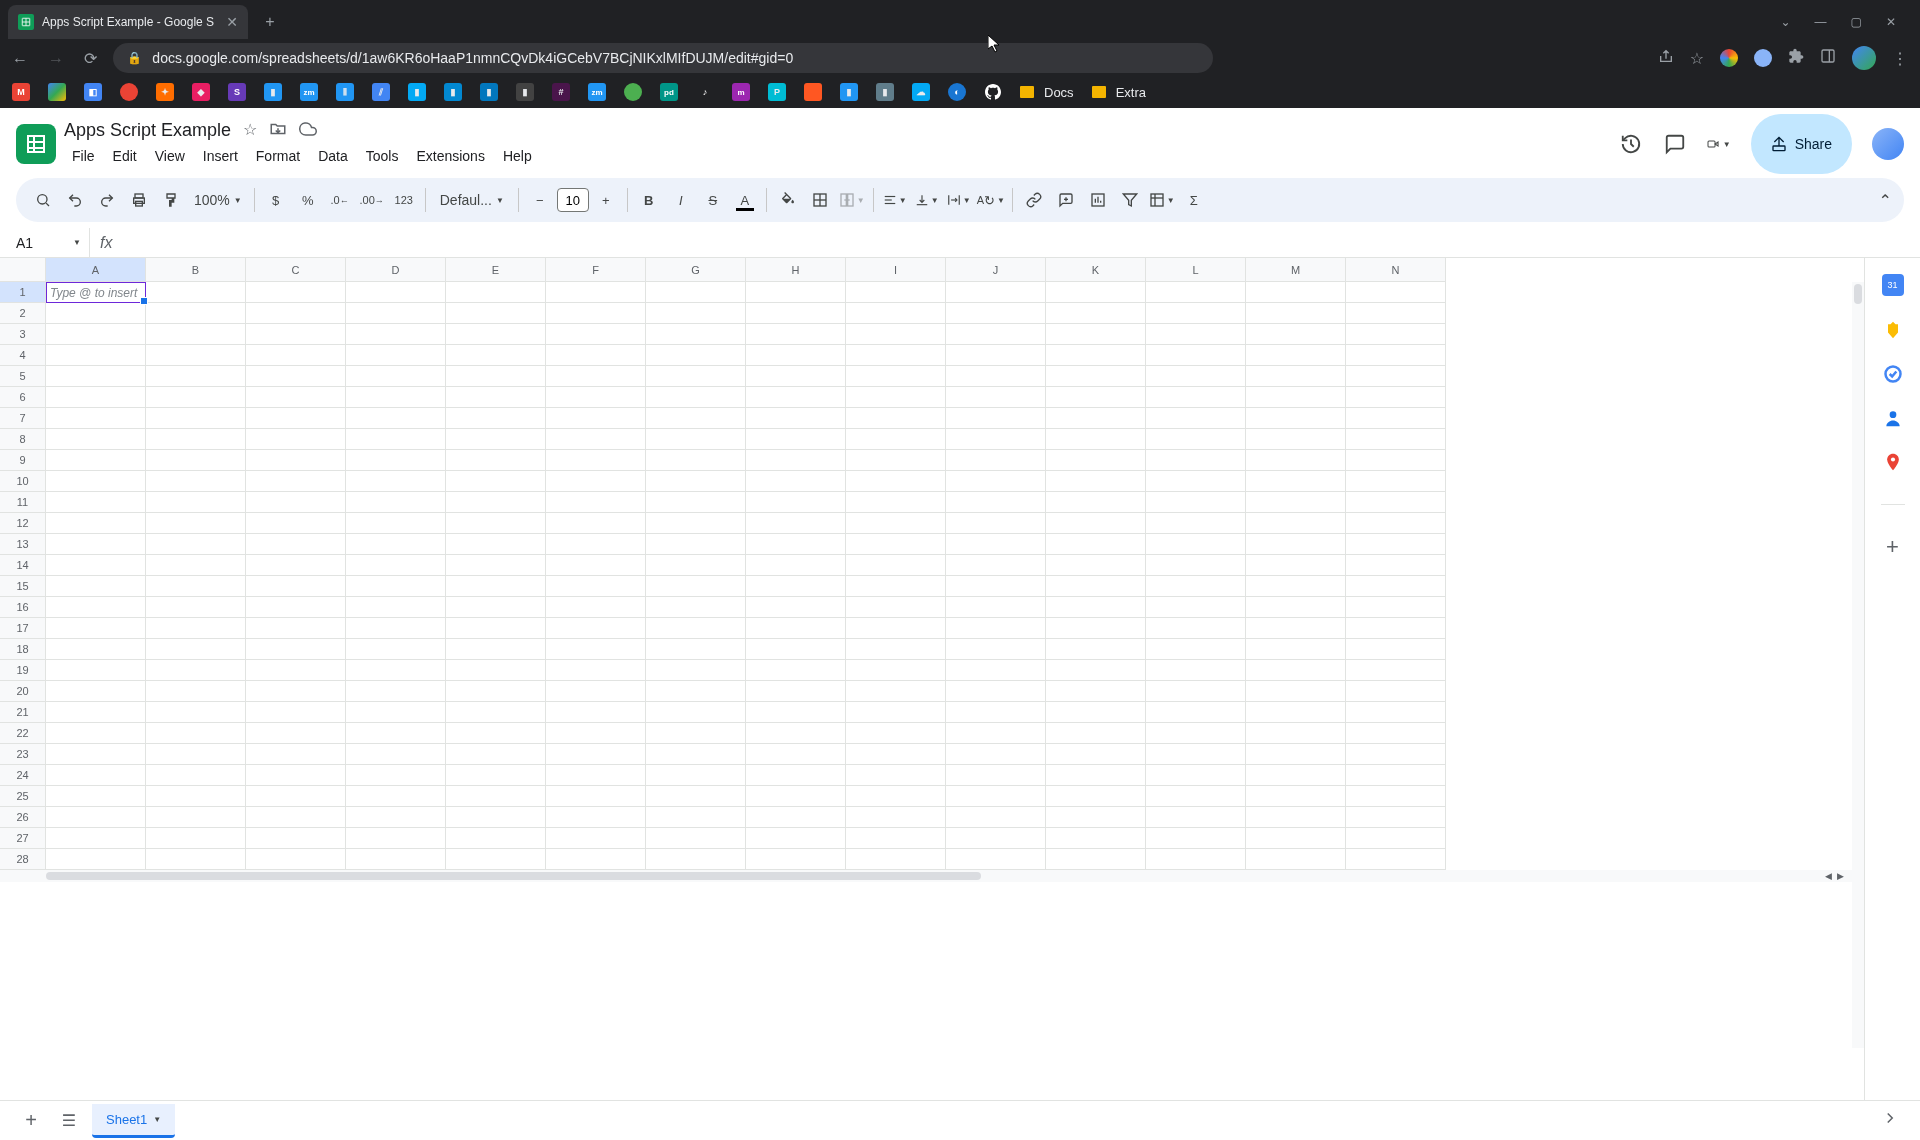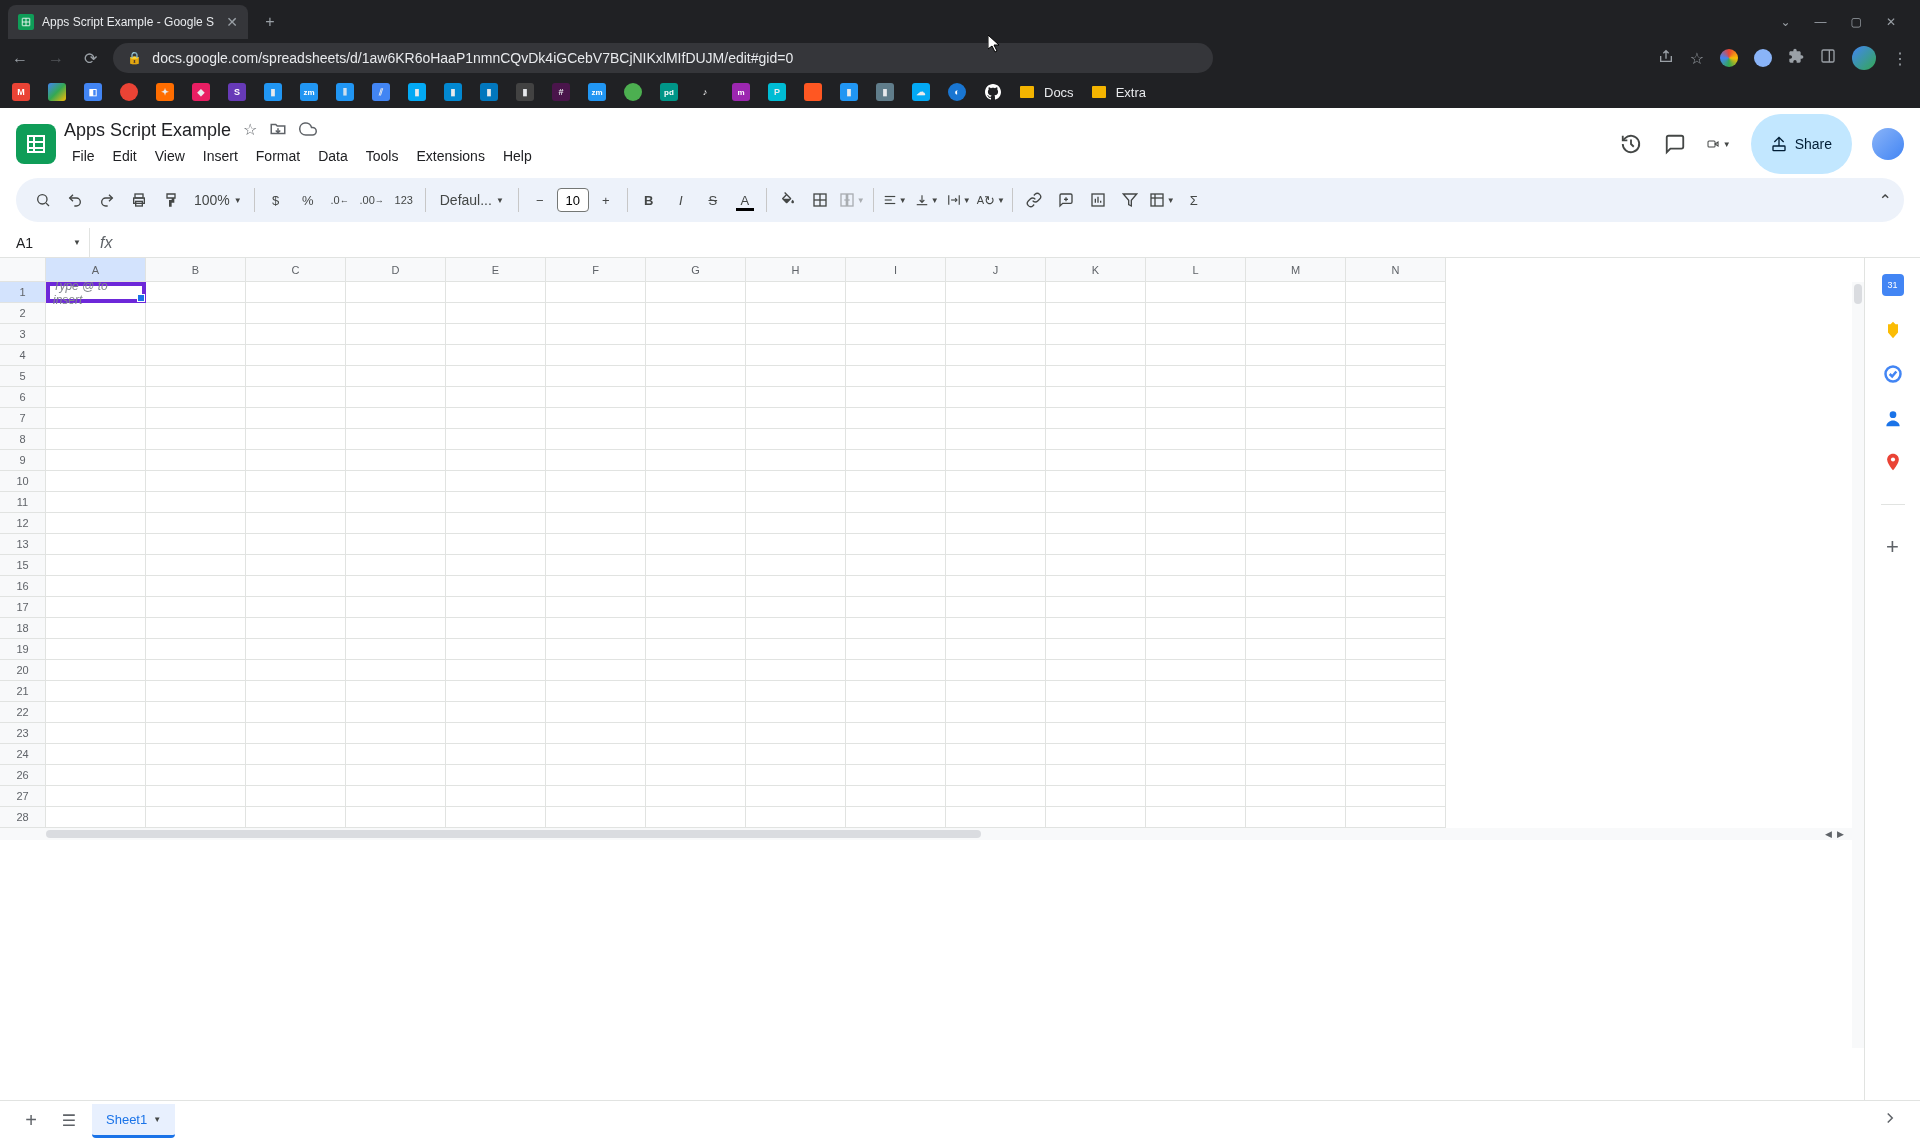--- a/index.html
+++ b/index.html
@@ -74,21 +74,21 @@
 .grid-main { flex: 1; overflow: hidden; position: relative; }
 .col-headers { display: flex; height: 24px; background: #fff; position: sticky; top: 0; }
 .corner-cell { width: 46px; height: 24px; background: #f8f9fa; border-right: 1px solid #e1e3e1; border-bottom: 1px solid #e1e3e1; }
 .col-header { width: 100px; height: 24px; background: #f8f9fa; border-right: 1px solid #e1e3e1; border-bottom: 1px solid #e1e3e1; display: flex; align-items: center; justify-content: center; font-size: 11px; color: #5f6368; cursor: pointer; }
 .col-header.selected { background: #d3e3fd; }
 .grid-rows { overflow: hidden; }
 .grid-row { display: flex; height: 21px; }
 .row-header { width: 46px; background: #f8f9fa; border-right: 1px solid #e1e3e1; border-bottom: 1px solid #e1e3e1; display: flex; align-items: center; justify-content: center; font-size: 11px; color: #5f6368; cursor: pointer; }
 .row-header.selected { background: #d3e3fd; }
 .cell { width: 100px; height: 21px; border-right: 1px solid #e1e3e1; border-bottom: 1px solid #e1e3e1; font-size: 13px; padding: 0 3px; display: flex; align-items: center; }
-.cell.active { border: 4px solid #6d28d9; position: relative; }
+.cell.active { border: 1px solid #6d28d9; position: relative; }
 .cell.active::after { content: ''; position: absolute; bottom: -3px; right: -3px; width: 6px; height: 6px; background: #1a73e8; border: 1px solid #fff; }
 .cell-placeholder { color: #80868b; font-style: italic; font-size: 12px; }
 
 
 .side-panel { width: 56px; background: #fff; border-left: 1px solid #e1e3e1; display: flex; flex-direction: column; align-items: center; padding-top: 16px; gap: 24px; }
 .side-icon { width: 20px; height: 20px; cursor: pointer; display: flex; align-items: center; justify-content: center; border-radius: 50%; }
 .side-panel-divider { width: 24px; height: 1px; background: #e1e3e1; margin: 8px 0; }
 
 
 .sheet-tabs { height: 40px; border-top: 1px solid #e1e3e1; display: flex; align-items: center; padding: 0 48px 0 16px; gap: 8px; position: relative; }
@@ -673,20 +673,37 @@
             <div class="cell"></div>
             <div class="cell"></div>
             <div class="cell"></div>
             <div class="cell"></div>
             <div class="cell"></div>
             <div class="cell"></div>
             <div class="cell"></div>
             <div class="cell"></div>
           </div>
           <div class="grid-row">
+            <div class="row-header">14</div>
+            <div class="cell"></div>
+            <div class="cell"></div>
+            <div class="cell"></div>
+            <div class="cell"></div>
+            <div class="cell"></div>
+            <div class="cell"></div>
+            <div class="cell"></div>
+            <div class="cell"></div>
+            <div class="cell"></div>
+            <div class="cell"></div>
+            <div class="cell"></div>
+            <div class="cell"></div>
+            <div class="cell"></div>
+            <div class="cell"></div>
+          </div>
+          <div class="grid-row">
             <div class="row-header">15</div>
             <div class="cell"></div>
             <div class="cell"></div>
             <div class="cell"></div>
             <div class="cell"></div>
             <div class="cell"></div>
             <div class="cell"></div>
             <div class="cell"></div>
             <div class="cell"></div>
             <div class="cell"></div>
@@ -827,20 +844,37 @@
             <div class="cell"></div>
             <div class="cell"></div>
             <div class="cell"></div>
             <div class="cell"></div>
             <div class="cell"></div>
             <div class="cell"></div>
             <div class="cell"></div>
           </div>
           <div class="grid-row">
             <div class="row-header">24</div>
+            <div class="cell"></div>
+            <div class="cell"></div>
+            <div class="cell"></div>
+            <div class="cell"></div>
+            <div class="cell"></div>
+            <div class="cell"></div>
+            <div class="cell"></div>
+            <div class="cell"></div>
+            <div class="cell"></div>
+            <div class="cell"></div>
+            <div class="cell"></div>
+            <div class="cell"></div>
+            <div class="cell"></div>
+            <div class="cell"></div>
+          </div>
+          <div class="grid-row">
+            <div class="row-header">25</div>
             <div class="cell"></div>
             <div class="cell"></div>
             <div class="cell"></div>
             <div class="cell"></div>
             <div class="cell"></div>
             <div class="cell"></div>
             <div class="cell"></div>
             <div class="cell"></div>
             <div class="cell"></div>
             <div class="cell"></div>

